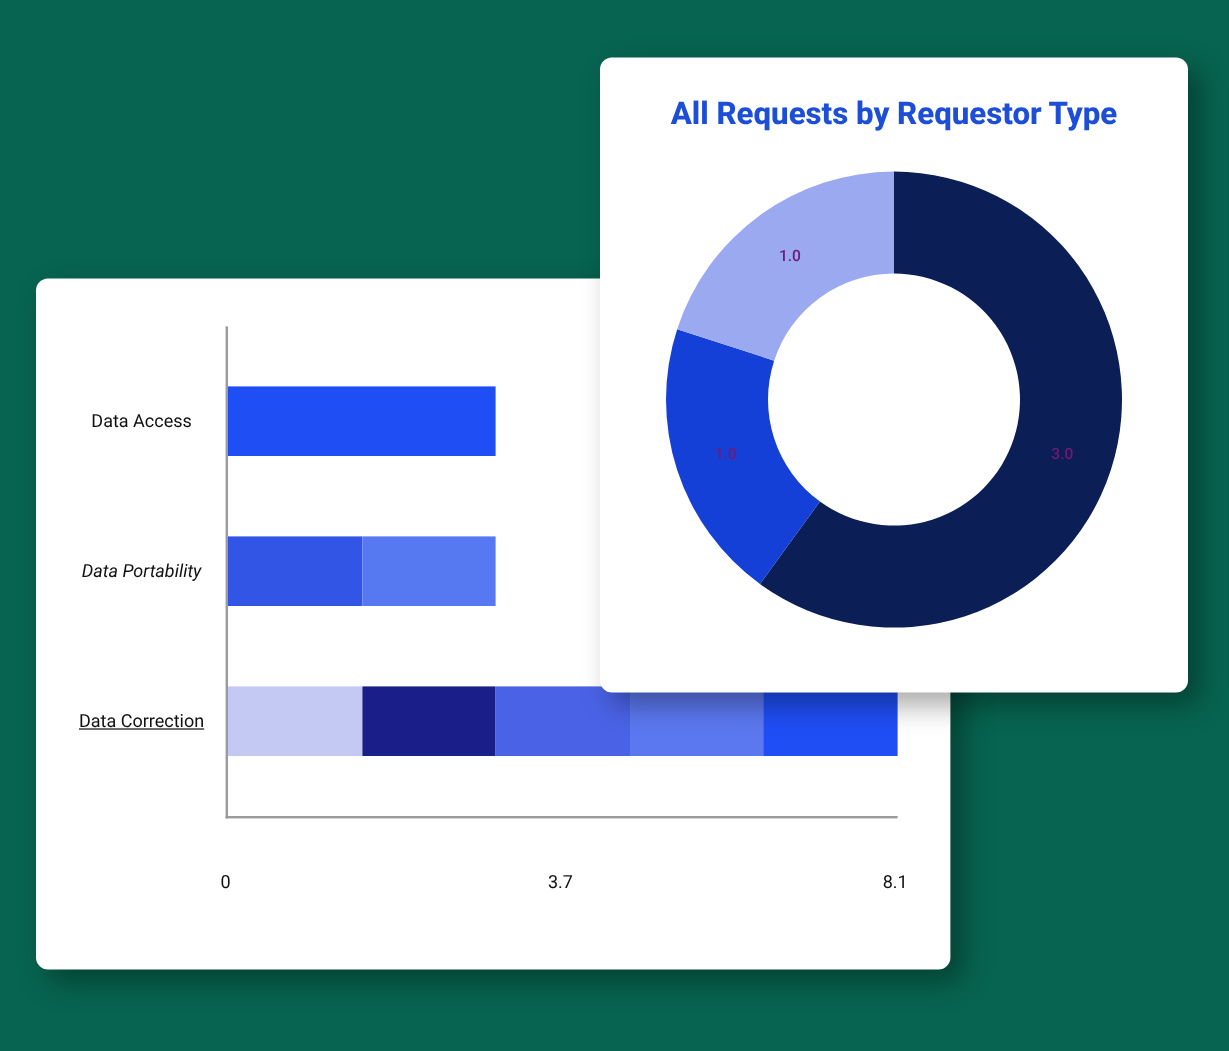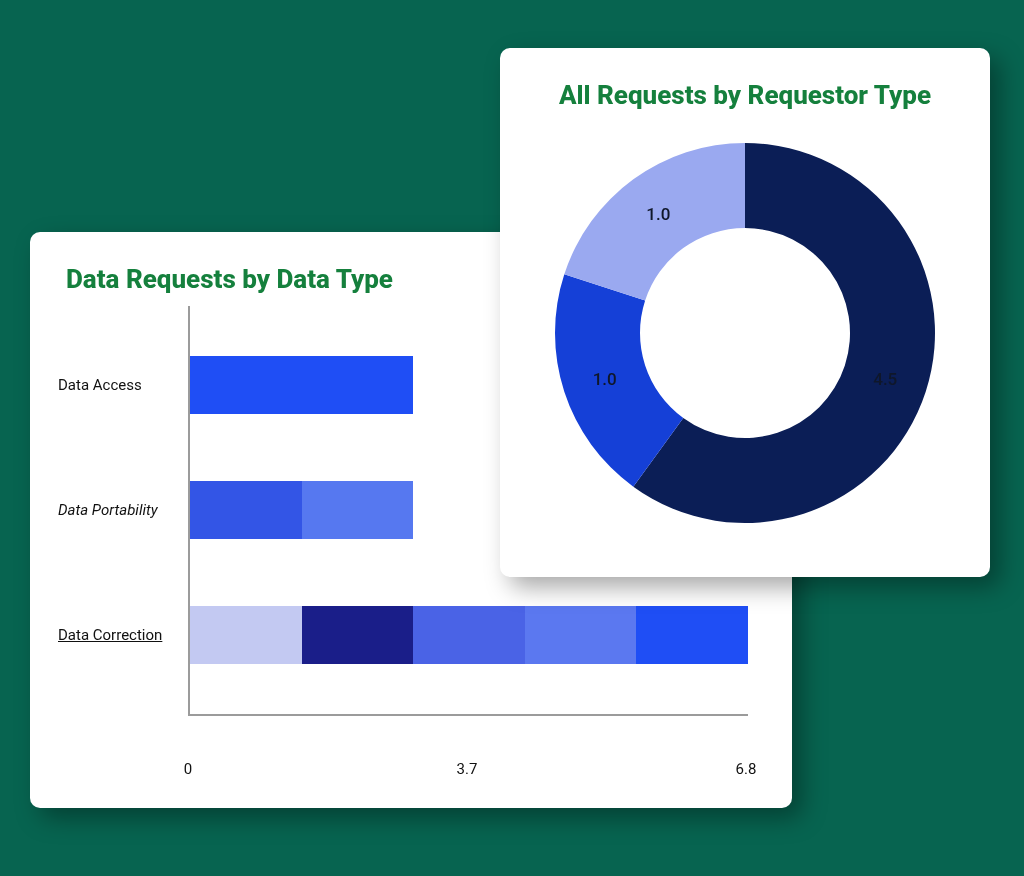--- a/index.html
+++ b/index.html
@@ -35,21 +35,21 @@
     top: 48px;
     width: 490px;
     height: 529px;
     padding: 32px 28px;
     box-sizing: border-box;
     z-index: 2;
   }
   .card-title {
     font-size: 26px;
     font-weight: 800;
-    color: #15803d;
+    color: #1d4ed8;
     margin: 0 0 12px 0;
   }
   .donut-card .card-title {
     text-align: center;
   }
 
   
   .bar-chart {
     position: relative;
     margin-left: 122px;
@@ -73,21 +73,21 @@
     align-items: stretch;
   }
   .row .seg {
     height: 100%;
   }
   .cat-label {
     position: absolute;
     right: 100%;
     width: 120px;
     padding-right: 12px;
-    text-align: left;
+    text-align: center;
     font-size: 15px;
     color: #111;
     transform: translateY(-50%);
   }
   .x-axis {
     position: absolute;
     left: 0;
     right: 0;
     bottom: -28px;
     height: 24px;
@@ -101,34 +101,33 @@
 
   
   .donut-wrap {
     position: relative;
     width: 390px;
     height: 390px;
     margin: 28px auto 0 auto;
   }
   .donut-label {
     position: absolute;
-    color: #0f172a;
-    font-size: 17px;
+    color: #701a75;
+    font-size: 13px;
     font-weight: 500;
     transform: translate(-50%, -50%);
     pointer-events: none;
   }
 </style>
 </head>
 <body>
 
 <div class="stage">
 
   <div class="card bar-card">
-    <h2 class="card-title">Data Requests by Data Type</h2>
 
     <div class="bar-chart">
       <div class="plot-area" id="bar-plot">
           <div class="cat-label" style="top: 79px;">Data Access</div>
           <div class="row" style="top: 50px; height: 58px;">
             <div class="seg" style="width: 223.2px; background: rgb(31, 78, 245);"></div>
           </div>
           <div class="cat-label" style="top: 204px; font-style: italic;">Data Portability</div>
           <div class="row" style="top: 175px; height: 58px;">
             <div class="seg" style="width: 111.6px; background: rgb(51, 85, 230);"></div>
@@ -139,27 +138,27 @@
             <div class="seg" style="width: 111.6px; background: rgb(195, 201, 242);"></div>
             <div class="seg" style="width: 111.6px; background: rgb(26, 30, 137);"></div>
             <div class="seg" style="width: 111.6px; background: rgb(74, 99, 230);"></div>
             <div class="seg" style="width: 111.6px; background: rgb(91, 120, 240);"></div>
             <div class="seg" style="width: 111.6px; background: rgb(31, 78, 245);"></div>
           </div>
         </div>
       <div class="x-axis" id="bar-xaxis">
           <div class="x-tick" style="left: 0px;">0</div>
           <div class="x-tick" style="left: 279px;">3.7</div>
-          <div class="x-tick" style="left: 558px;">6.8</div>
+          <div class="x-tick" style="left: 558px;">8.1</div>
         </div>
     </div>
   </div>
 
   <div class="card donut-card">
     <h2 class="card-title">All Requests by Requestor Type</h2>
     <div class="donut-wrap" id="donut-wrap"><svg width="390" height="390" viewBox="0 0 390 390">
           <path d="M 195 5 A 190 190 0 1 1 83.32080206443013 348.71322893124 L 133.28254850929034 279.94678440936946 A 105 105 0 1 0 195 90 Z" fill="#0b1e56"></path>
           <path d="M 83.32080206443013 348.71322893124 A 190 190 0 0 1 14.299261903920836 136.28677106875995 L 95.13906578900888 162.5532155906305 A 105 105 0 0 0 133.28254850929034 279.94678440936946 Z" fill="#1540d7"></path>
           <path d="M 14.299261903920836 136.28677106875995 A 190 190 0 0 1 194.99999999999997 5 L 194.99999999999997 90 A 105 105 0 0 0 95.13906578900888 162.5532155906305 Z" fill="#9aa9f0"></path>
-        </svg><div class="donut-label" style="left: 335.281px; top: 240.58px;">4.5</div><div class="donut-label" style="left: 54.7192px; top: 240.58px;">1.0</div><div class="donut-label" style="left: 108.302px; top: 75.67px;">1.0</div></div>
+        </svg><div class="donut-label" style="left: 335.281px; top: 240.58px;">3.0</div><div class="donut-label" style="left: 54.7192px; top: 240.58px;">1.0</div><div class="donut-label" style="left: 108.302px; top: 75.67px;">1.0</div></div>
   </div>
 
 </div>
 
 </body></html>

